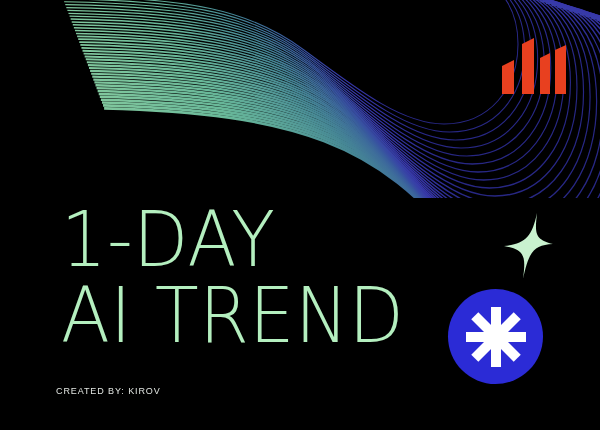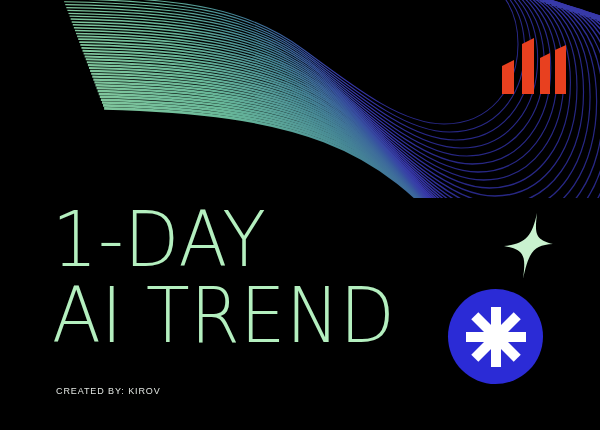--- a/index.html
+++ b/index.html
@@ -22,21 +22,21 @@
     left: 0;
     top: -12px;
     width: 600px;
     height: 210px;
     pointer-events: none;
   }
 
   
   #headline {
     position: absolute;
-    left: 52px;
+    left: 61px;
     top: 203px;
     width: 420px;
   }
   .headline-line {
     color: #b4efbf;
     font-family: "DejaVu Sans", sans-serif;
     font-weight: 300;
     font-size: 76px;
     line-height: 74px;
     letter-spacing: 0.5px;

